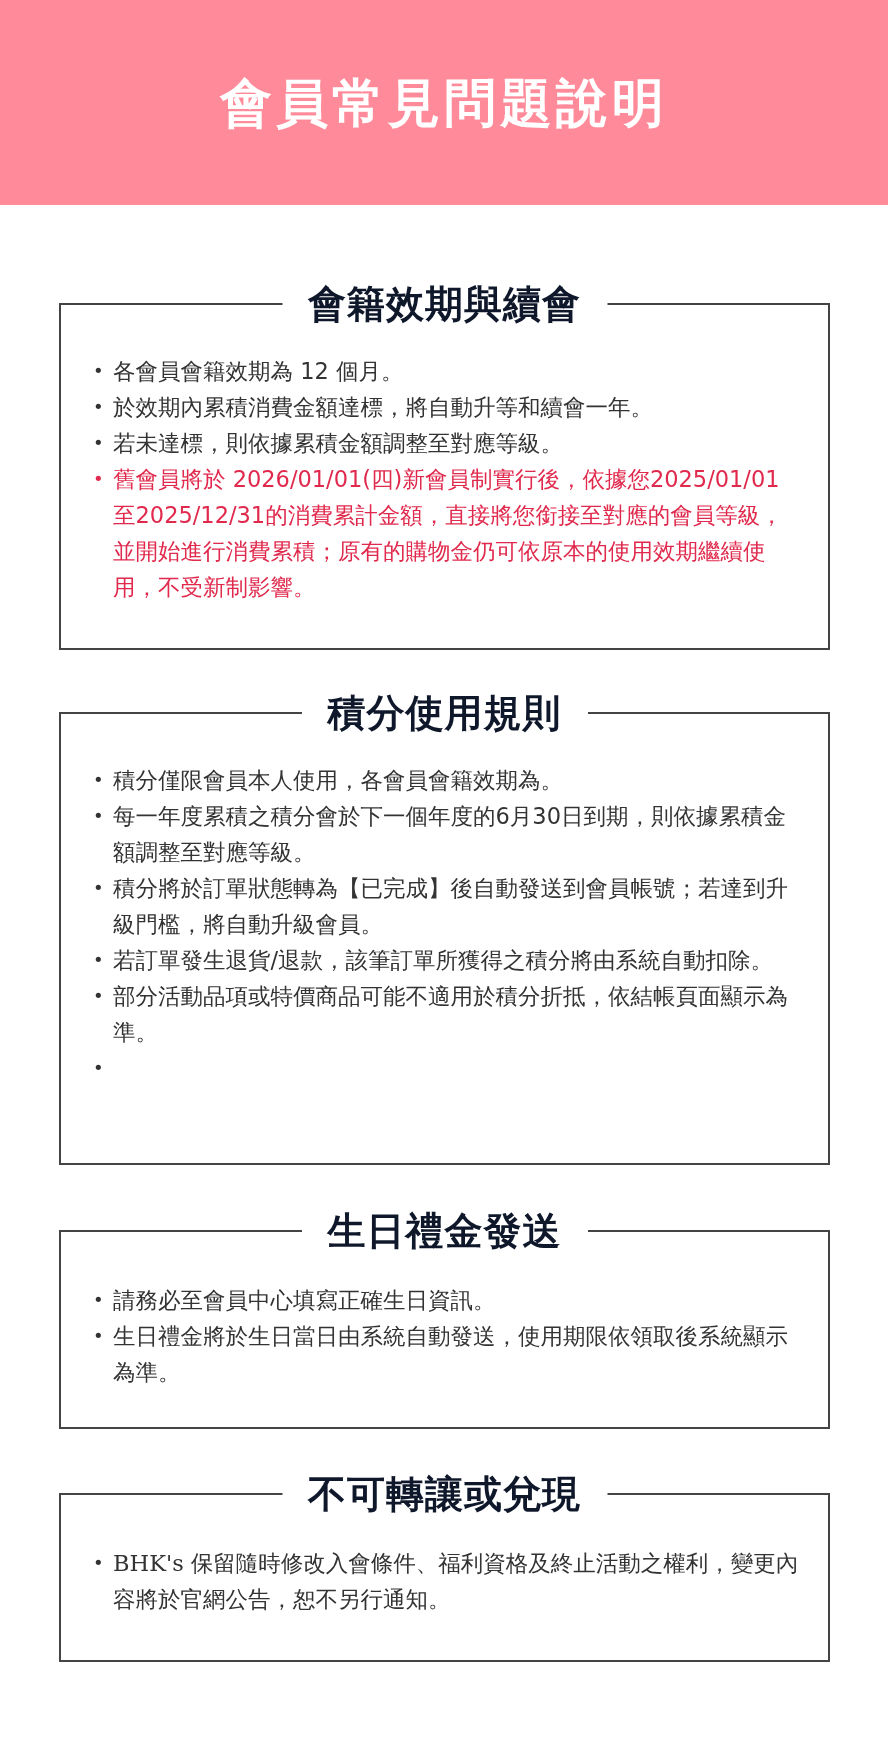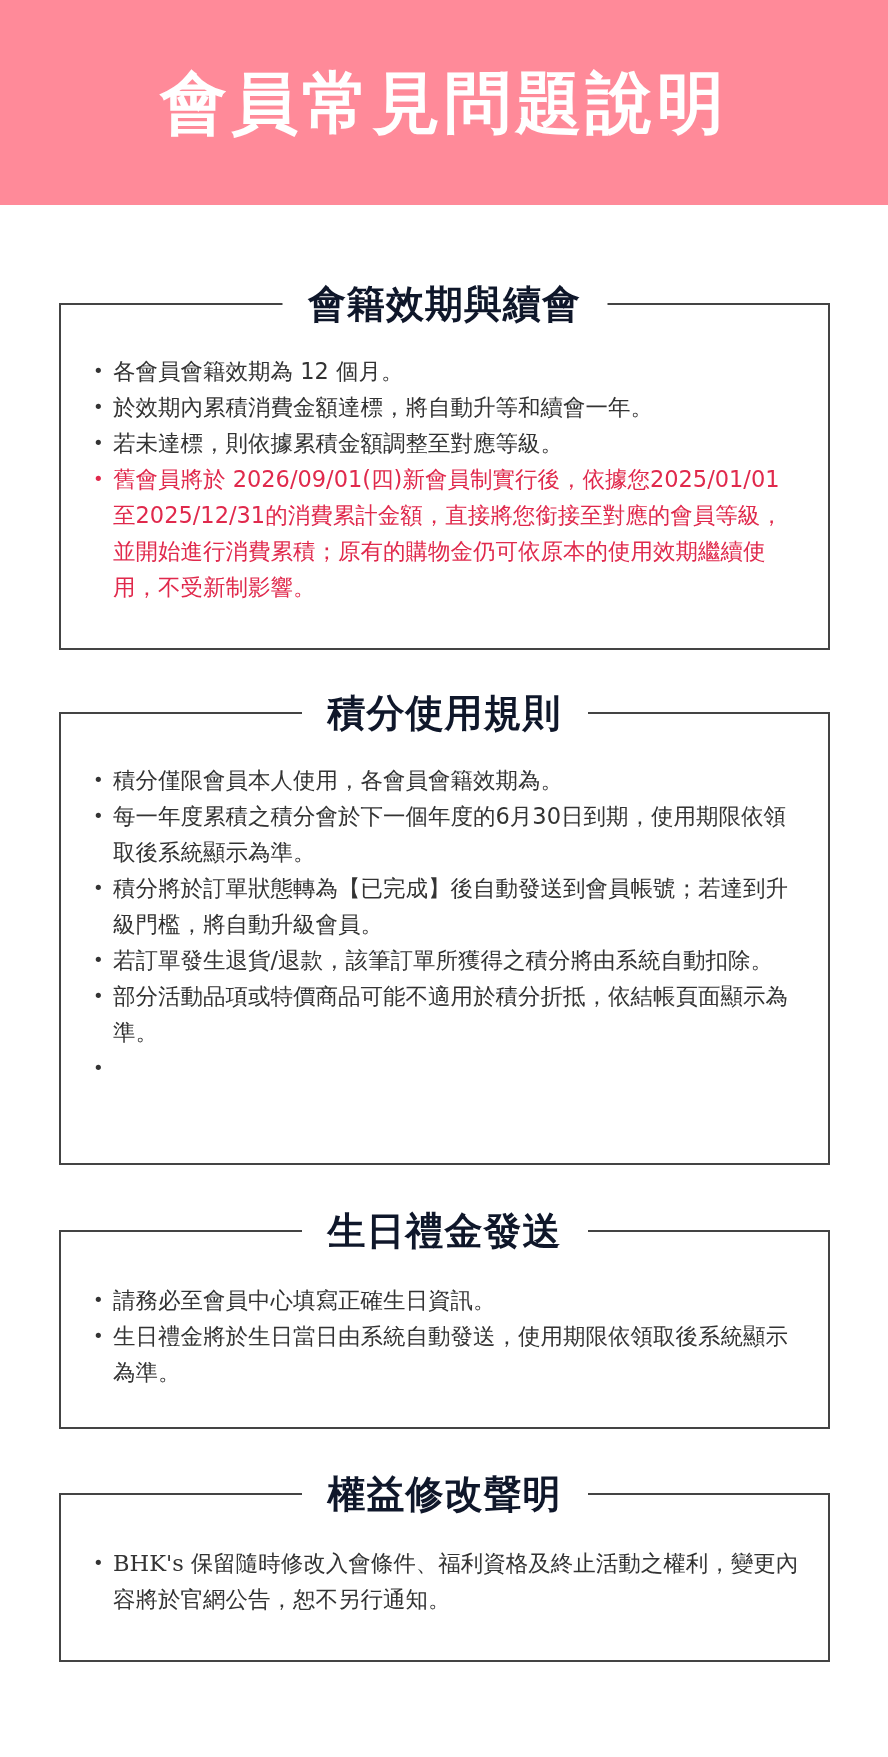--- a/index.html
+++ b/index.html
@@ -1,20 +1,20 @@
 <!DOCTYPE html>
 <html><head>
 <meta charset="utf-8">
 <style>
   html, body { margin: 0; padding: 0; background: #ffffff; }
   body { width: 888px; height: 1757px; position: relative; overflow: hidden;
          font-family: "DejaVu Sans", "Liberation Sans", sans-serif; color: #333333; }
   .header { position: absolute; left: 0; top: 0; width: 888px; height: 205px; background: #ff8a99;
             display: flex; align-items: center; justify-content: center; }
-  .header-title { color: #ffffff; font-size: 67px; font-weight: bold; letter-spacing: 4px; margin-top: 2px; }
+  .header-title { color: #ffffff; font-size: 52px; font-weight: bold; letter-spacing: 4px; margin-top: 2px; }
   .box { position: absolute; left: 59px; width: 767px; border: 2px solid #444444; box-sizing: content-box; }
   .box-title { position: absolute; left: 50%; transform: translateX(-50%); top: -26px;
                background: #ffffff; padding: 0 26px; font-size: 38px; font-weight: bold; color: #0f172a;
                white-space: nowrap; line-height: 50px; letter-spacing: 1px; }
   .list { position: absolute; left: 26px; right: 26px; margin: 0; padding: 0; list-style: none; }
   .item { position: relative; padding-left: 26px; font-size: 22.5px; line-height: 36px; color: #333333; }
   .item .bullet { position: absolute; left: 6px; top: 0; font-size: 18px; color: #333333; }
   .item.red, .item.red .bullet { color: #e0294c; }
   .item .brand { font-family: "DejaVu Serif", "Liberation Serif", serif; }
 </style>
@@ -24,42 +24,42 @@
 <div class="header">
   <div class="header-title">會員常見問題說明</div>
 </div>
 
 <section class="box" style="top:303px; height:343px;">
   <div class="box-title">會籍效期與續會</div>
   <ul class="list" style="top:48px;">
     <li class="item"><span class="bullet">•</span><span>各會員會籍效期為 12 個月。</span></li>
     <li class="item"><span class="bullet">•</span><span>於效期內累積消費金額達標，將自動升等和續會一年。</span></li>
     <li class="item"><span class="bullet">•</span><span>若未達標，則依據累積金額調整至對應等級。</span></li>
-    <li class="item red"><span class="bullet">•</span><span>舊會員將於 2026/09/01(四)新會員制實行後，依據您2025/01/01至2025/12/31的消費累計金額，直接將您銜接至對應的會員等級，並開始進行消費累積；原有的購物金仍可依原本的使用效期繼續使用，不受新制影響。</span></li>
+    <li class="item red"><span class="bullet">•</span><span>舊會員將於 2026/01/01(四)新會員制實行後，依據您2025/01/01至2025/12/31的消費累計金額，直接將您銜接至對應的會員等級，並開始進行消費累積；原有的購物金仍可依原本的使用效期繼續使用，不受新制影響。</span></li>
   </ul>
 </section>
 
 <section class="box" style="top:712px; height:449px;">
   <div class="box-title">積分使用規則</div>
   <ul class="list" style="top:48px;">
     <li class="item"><span class="bullet">•</span><span>積分僅限會員本人使用，各會員會籍效期為。</span></li>
-    <li class="item"><span class="bullet">•</span><span>每一年度累積之積分會於下一個年度的6月30日到期，使用期限依領取後系統顯示為準。</span></li>
+    <li class="item"><span class="bullet">•</span><span>每一年度累積之積分會於下一個年度的6月30日到期，則依據累積金額調整至對應等級。</span></li>
     <li class="item"><span class="bullet">•</span><span>積分將於訂單狀態轉為【已完成】後自動發送到會員帳號；若達到升級門檻，將自動升級會員。</span></li>
     <li class="item"><span class="bullet">•</span><span>若訂單發生退貨/退款，該筆訂單所獲得之積分將由系統自動扣除。</span></li>
     <li class="item"><span class="bullet">•</span><span>部分活動品項或特價商品可能不適用於積分折抵，依結帳頁面顯示為準。</span></li>
     <li class="item"><span class="bullet">•</span></li>
   </ul>
 </section>
 
 <section class="box" style="top:1230px; height:195px;">
   <div class="box-title">生日禮金發送</div>
   <ul class="list" style="top:50px;">
     <li class="item"><span class="bullet">•</span><span>請務必至會員中心填寫正確生日資訊。</span></li>
     <li class="item"><span class="bullet">•</span><span>生日禮金將於生日當日由系統自動發送，使用期限依領取後系統顯示為準。</span></li>
   </ul>
 </section>
 
 <section class="box" style="top:1493px; height:165px;">
-  <div class="box-title">權益修改聲明</div>
+  <div class="box-title">不可轉讓或兌現</div>
   <ul class="list" style="top:50px;">
     <li class="item"><span class="bullet">•</span><span class="brand">BHK's</span><span> 保留隨時修改入會條件、福利資格及終止活動之權利，變更內容將於官網公告，恕不另行通知。</span></li>
   </ul>
 </section>
 
 </body></html>

